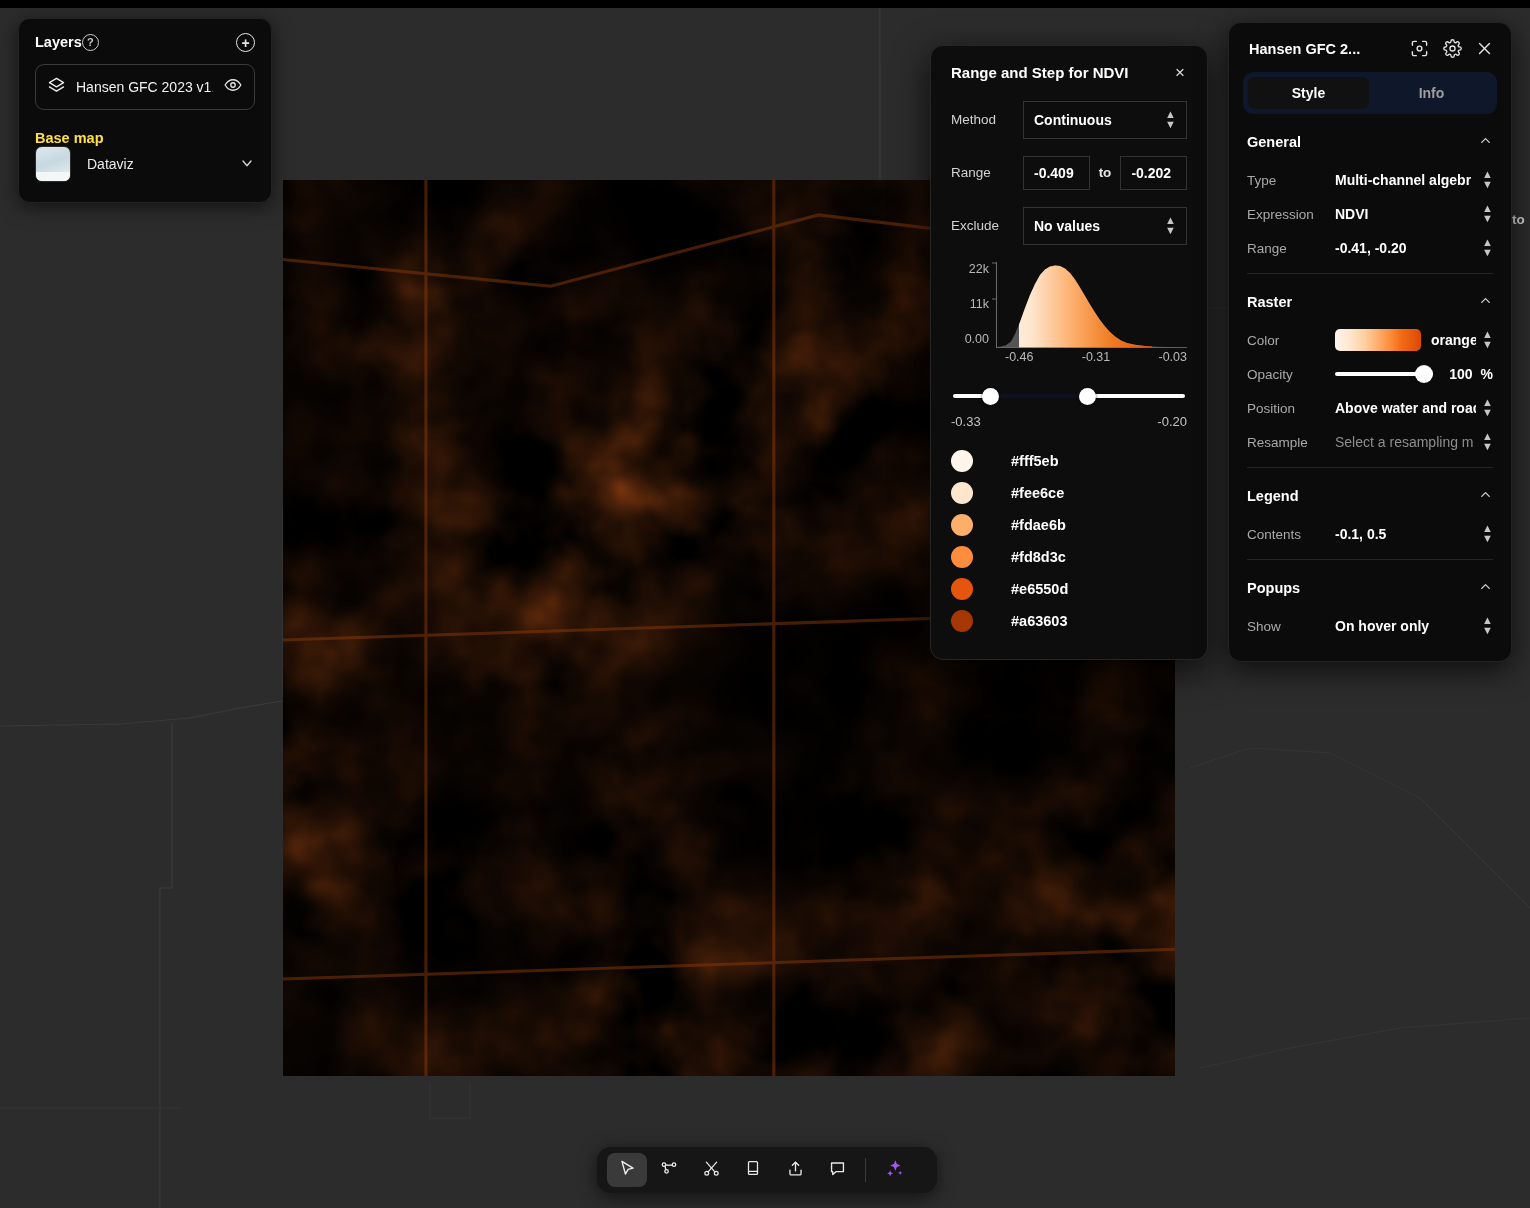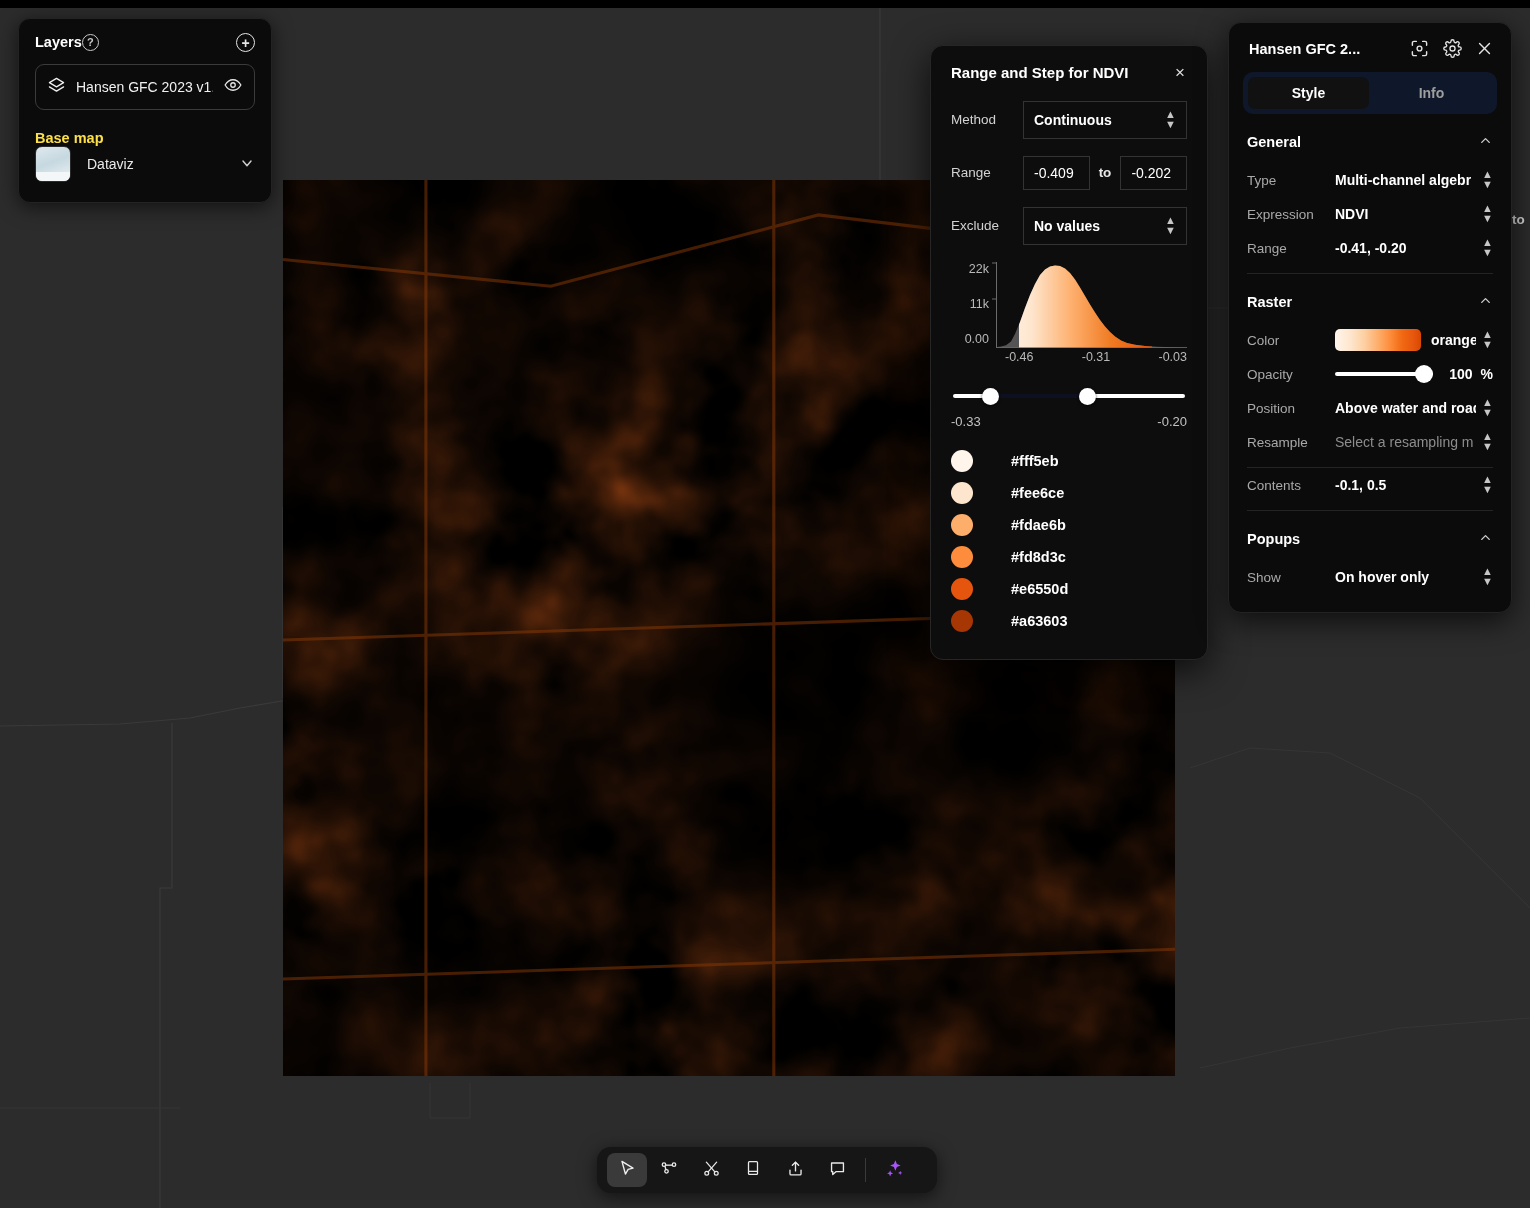--- a/index.html
+++ b/index.html
@@ -87,21 +87,21 @@
   .ndvi-title { font-size: 15px; font-weight: 700; color: #fff; }
   .x-btn { font-size: 17px; color: #ddd; cursor: pointer; line-height: 1; padding: 0 2px; }
   .frow { display: flex; align-items: center; margin-bottom: 17px; }
   .flabel { font-size: 13.5px; color: #d2d2d2; width: 72px; flex: none; }
   .fctl {
     flex: 1; border: 1px solid #333; border-radius: 0;
     padding: 8px 10px; font-size: 14px; color: #fff; font-weight: 700;
     display: flex; align-items: center; justify-content: space-between;
     cursor: pointer; background: transparent;
   }
-  .fctl.num { font-weight: 400; justify-content: flex-start; }
+  .fctl.num { font-weight: 700; justify-content: flex-start; }
   .stepper { font-size: 11px; color: #c7c7c7; line-height: .9; margin-left: 6px; }
   .stepper span { display: block; }
   .range-row .fctl { max-width: 78px; }
   .to-word { font-size: 13.5px; color: #e7e7e7; margin: 0 9px; font-weight: 700; }
 
   
   .hist-wrap { position: relative; margin-top: 6px; height: 106px; }
   .hist-yaxis {
     position: absolute; left: 0; top: 0; width: 42px; height: 86px;
     font-size: 12.5px; color: #b9b9b9; text-align: right;
@@ -532,20 +532,28 @@
           <span class="stepper">
               <span>▲</span>
               <span>▼</span>
             </span>
         </span>
       </div>
     </div>
     <div class="divider"></div>
 
     <div class="sect">
+      <div class="sect-head">
+        <span class="sect-title">Legend</span>
+        <span class="caret">
+          <svg width="15" height="15" viewBox="0 0 24 24" fill="none" stroke="#cfcfcf" stroke-width="2.2" stroke-linecap="round" stroke-linejoin="round">
+              <polyline points="6 15 12 9 18 15"></polyline>
+            </svg>
+        </span>
+      </div>
       <div class="prow">
         <span class="plabel">Contents</span>
         <span class="pvalue">
           <span class="txt">-0.1, 0.5</span>
           <span class="stepper">
               <span>▲</span>
               <span>▼</span>
             </span>
         </span>
       </div>

